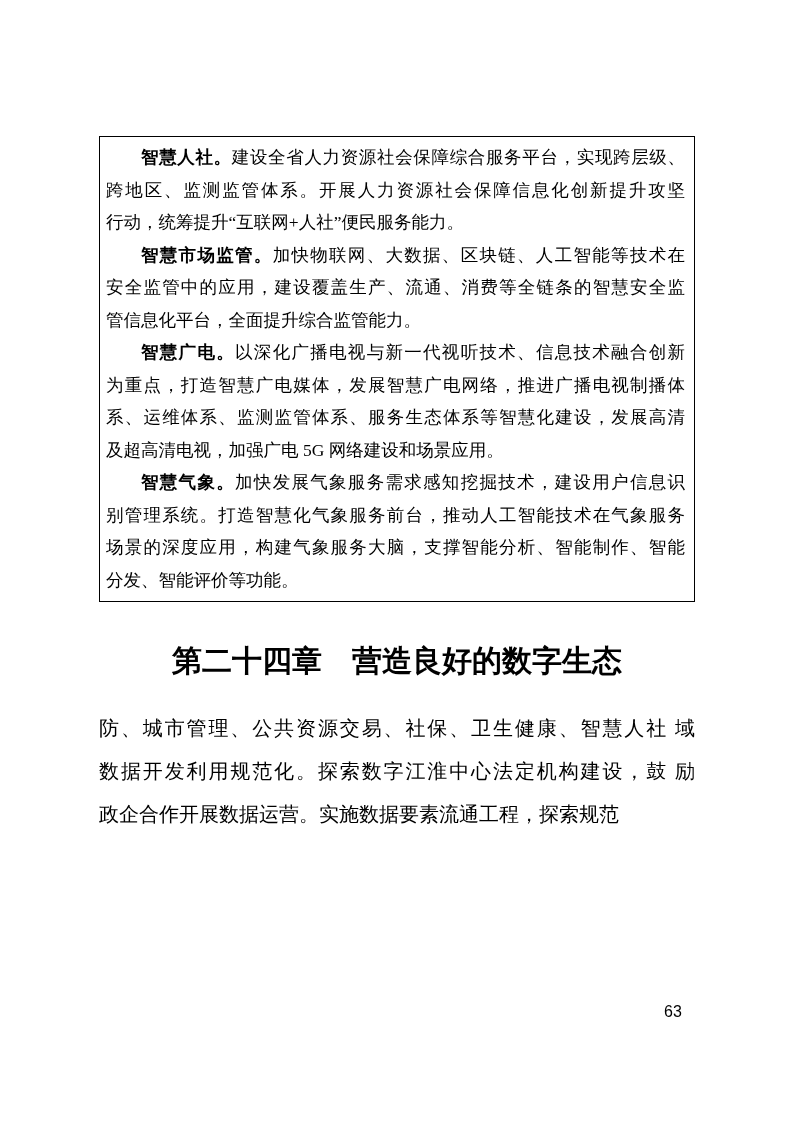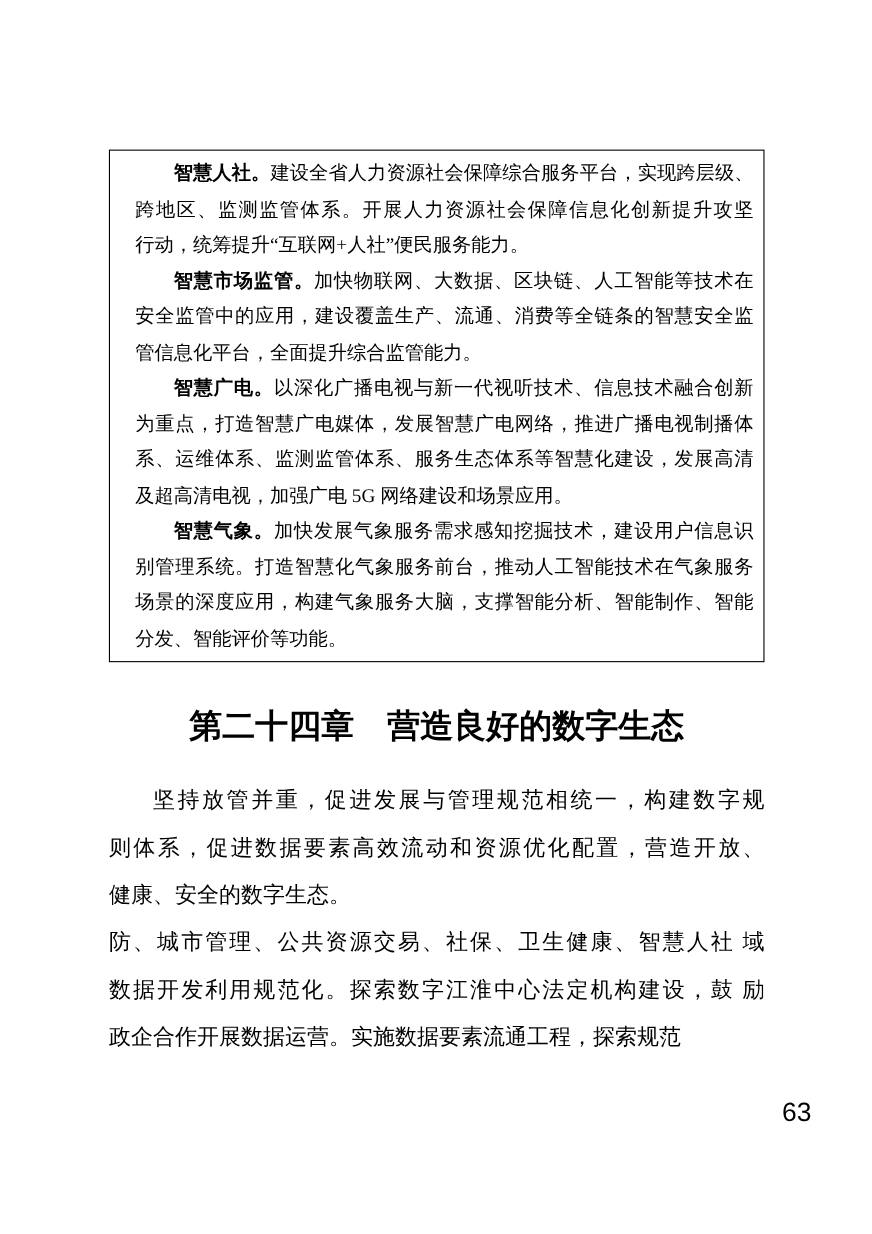--- a/index.html
+++ b/index.html
@@ -15,21 +15,21 @@
   .content {
     position: absolute;
     left: 99px;
     top: 136px;
     width: 596px;
   }
   .box {
     box-sizing: border-box;
     width: 596px;
     border: 1.5px solid #000;
-    padding: 4px 9px 5px 23px;
+    padding: 4px 9px 5px 6px;
     font-size: 17.5px;
     line-height: 32.5px;
   }
   .chapter {
     margin: 42px 0 0 0;
     text-align: center;
     font-family: "Liberation Sans", "DejaVu Sans", sans-serif;
     font-weight: bold;
     font-size: 30px;
     line-height: 34px;
@@ -45,24 +45,23 @@
     text-align-last: justify;
   }
   .line.first { text-indent: 2em; }
   .line.last { text-align-last: left; }
   .lead { font-weight: bold; }
   .pageno {
     position: absolute;
     left: 664px;
     top: 999px;
     font-family: "Liberation Sans", "DejaVu Sans", sans-serif;
-    font-size: 24px;
+    font-size: 16px;
     line-height: 26px;
     color: #000;
-    margin-left: 47px;
   }
 </style>
 </head>
 <body>
 
 <div class="page">
   <div class="content">
 
     <div class="box" id="box-paragraphs">
         <div class="para">
@@ -86,25 +85,20 @@
           <div class="line">别管理系统。打造智慧化气象服务前台，推动人工智能技术在气象服务</div>
           <div class="line">场景的深度应用，构建气象服务大脑，支撑智能分析、智能制作、智能</div>
           <div class="line last">分发、智能评价等功能。</div>
         </div>
       </div>
 
     <h2 class="chapter">第二十四章　营造良好的数字生态</h2>
 
     <div class="main-text" id="main-paragraphs">
         <div class="para">
-          <div class="line first">坚持放管并重，促进发展与管理规范相统一，构建数字规</div>
-          <div class="line">则体系，促进数据要素高效流动和资源优化配置，营造开放、</div>
-          <div class="line last">健康、安全的数字生态。</div>
-        </div>
-        <div class="para">
           <div class="line">防、城市管理、公共资源交易、社保、卫生健康、智慧人社 域</div>
           <div class="line">数据开发利用规范化。探索数字江淮中心法定机构建设，鼓 励</div>
           <div class="line last">政企合作开展数据运营。实施数据要素流通工程，探索规范</div>
         </div>
       </div>
 
   </div>
 
   <div class="pageno">63</div>
 </div>

